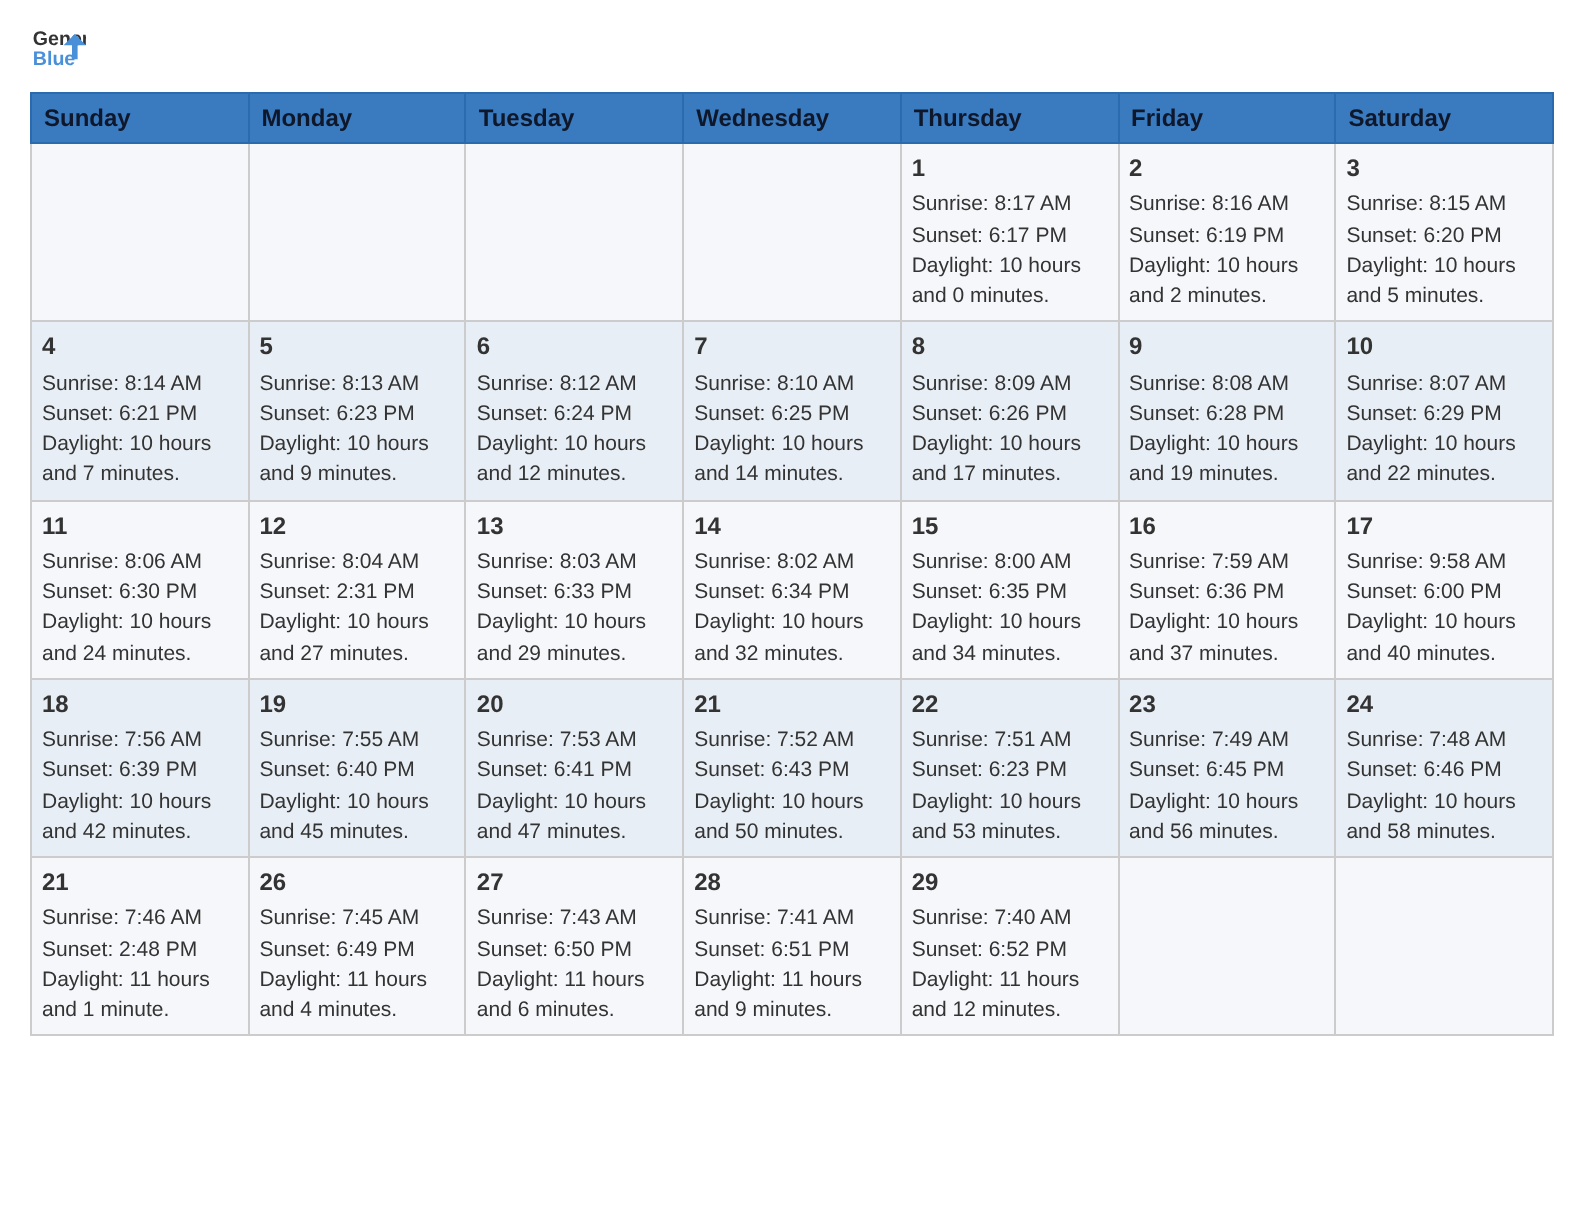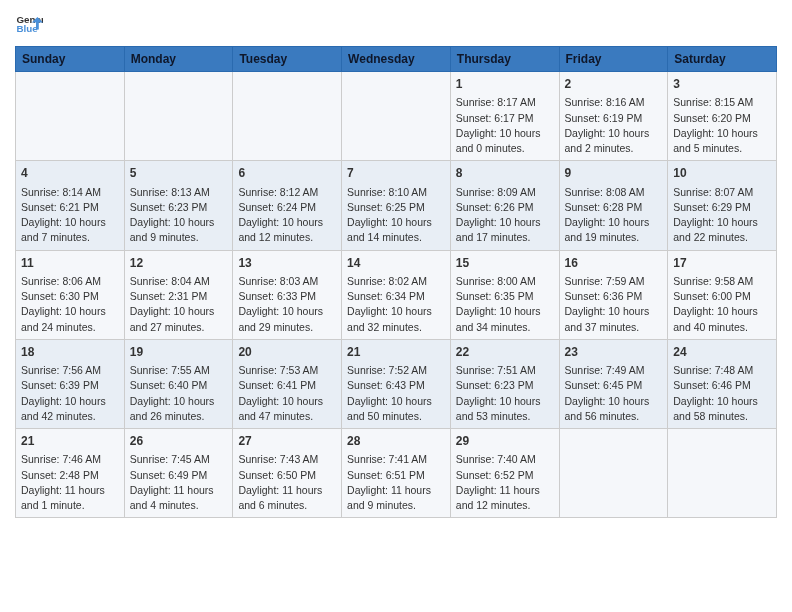--- a/index.html
+++ b/index.html
@@ -286,21 +286,21 @@
               <div>Daylight: 10 hours</div>
               <div>and 42 minutes.</div>
             </div>
           </td>
           <td>
             <div class="cell-content">
               <span class="day-num">19</span>
               <div>Sunrise: 7:55 AM</div>
               <div>Sunset: 6:40 PM</div>
               <div>Daylight: 10 hours</div>
-              <div>and 26 minutes.</div>
+              <div>and 45 minutes.</div>
             </div>
           </td>
           <td>
             <div class="cell-content">
               <span class="day-num">20</span>
               <div>Sunrise: 7:53 AM</div>
               <div>Sunset: 6:41 PM</div>
               <div>Daylight: 10 hours</div>
               <div>and 47 minutes.</div>
             </div>

